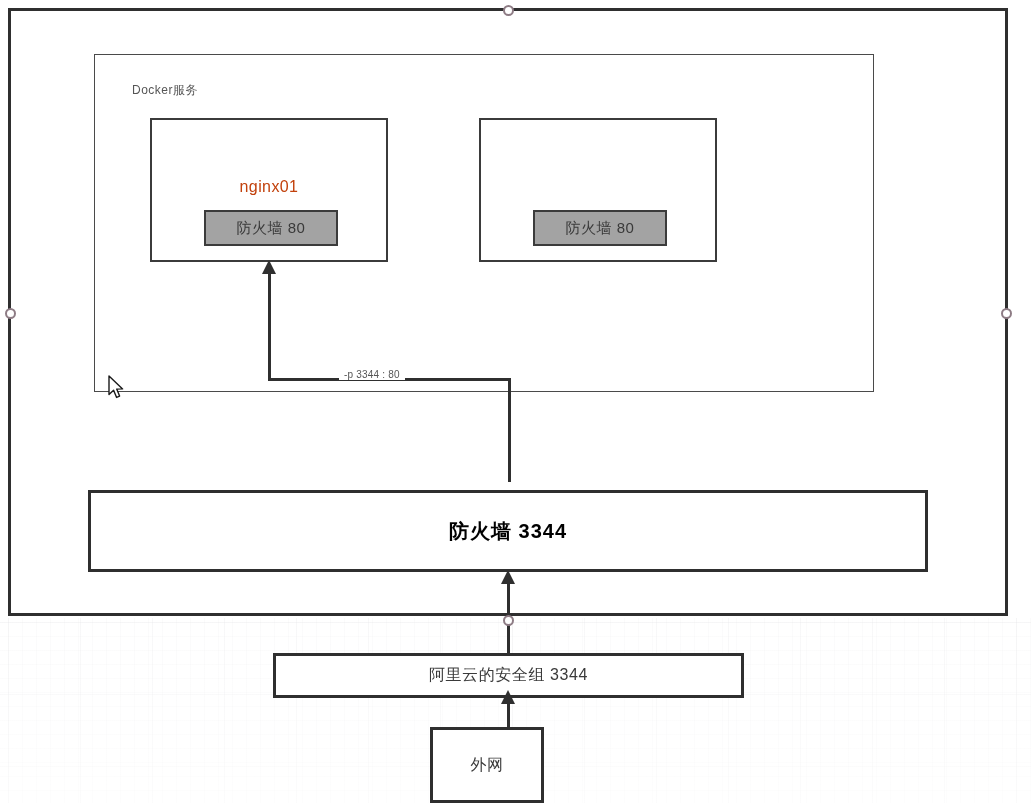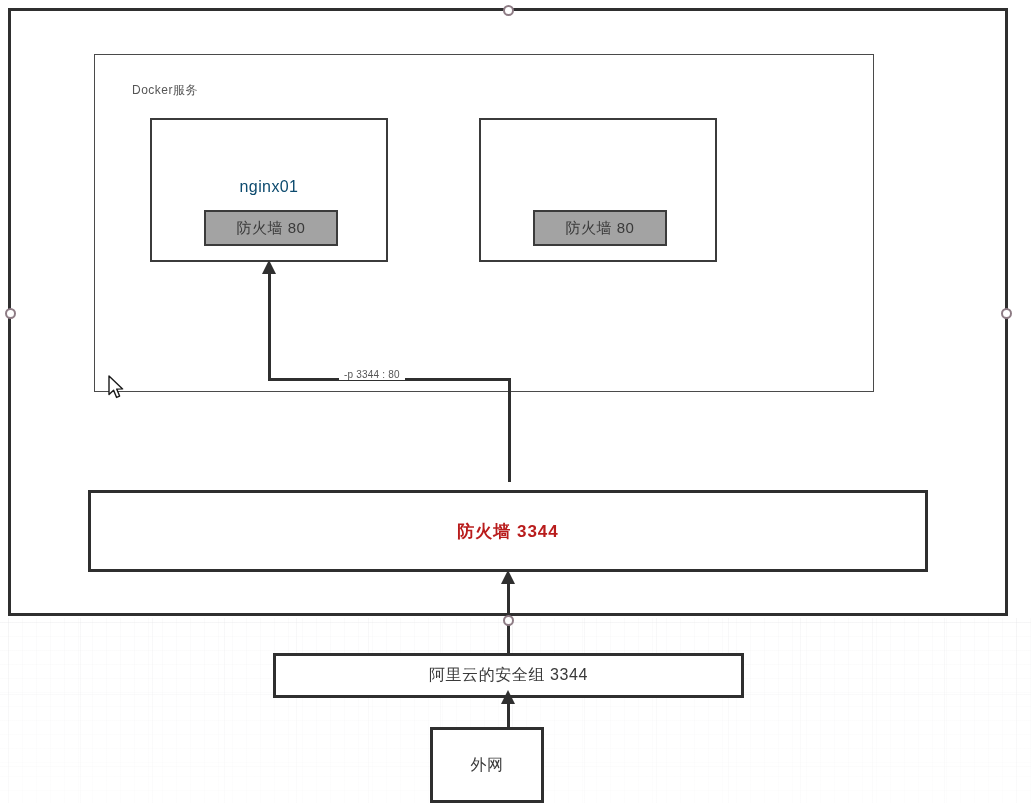--- a/index.html
+++ b/index.html
@@ -133,21 +133,21 @@
   }
 
   #nginx01-box { left: 150px; top: 118px; width: 238px; height: 144px; }
   #nginx02-box { left: 479px; top: 118px; width: 238px; height: 144px; }
 
   .container-title {
     position: absolute;
     top: 58px;
     left: 0; right: 0;
     font-size: 16px;
-    color: #0c4a6e;
+    color: #c2410c;
     letter-spacing: 0.4px;
   }
   .inner-fw-box {
     position: absolute;
     left: 52px;
     top: 90px;
     width: 134px;
     height: 36px;
     box-sizing: border-box;
     border: 2.2px solid #3b3b3b;
@@ -156,23 +156,23 @@
     align-items: center;
     justify-content: center;
     font-size: 15px;
     color: #3a3a3a;
     letter-spacing: 0.5px;
   }
 
   #firewall-3344-box {
     left: 88px; top: 490px;
     width: 840px; height: 82px;
-    font-size: 17px;
+    font-size: 20px;
     font-weight: bold;
-    color: #b91c1c;
+    color: #000000;
     letter-spacing: 1px;
   }
 
   #security-group-box {
     left: 273px; top: 653px;
     width: 471px; height: 45px;
     font-size: 16px;
     color: #3a3a3a;
     letter-spacing: 0.6px;
   }

